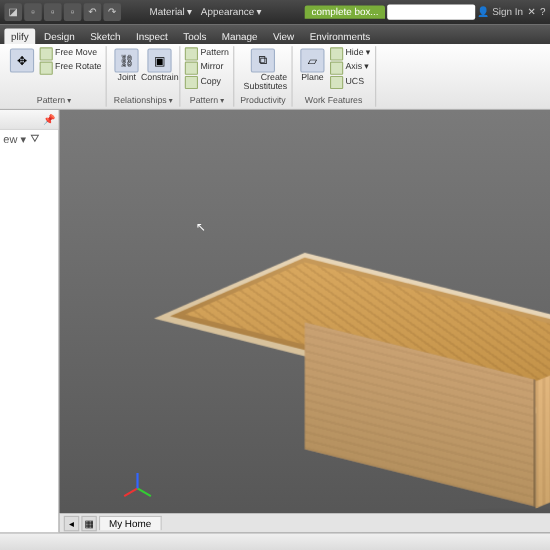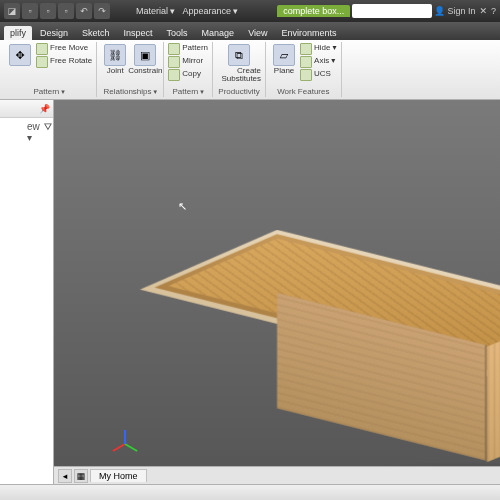--- a/index.html
+++ b/index.html
@@ -29,21 +29,21 @@
   .big-btn .ico { width:22px; height:22px; background:#d0d8e8; border:1px solid #a0b0c8; border-radius:2px; display:flex;align-items:center;justify-content:center; font-size:11px;}
   .big-btn .lbl { font-size:8px; color:#333; text-align:right; line-height:1;}
   .stack { display:flex; flex-direction:column; gap:1px; padding-top:1px;}
   .stack .row { display:flex; align-items:flex-start; gap:2px; font-size:8px; color:#333; white-space:nowrap;}
   .stack .row .mico { width:12px; height:12px; background:#d6e4c0; border:1px solid #9ab070; border-radius:1px;}
   
   
   .content { position:absolute; top:100px; bottom:16px; left:0; right:0; display:flex;}
   .sidebar { width:54px; background:#fff; border-right:1px solid #b0b0b0; display:flex; flex-direction:column;}
   .sidebar-header { height:18px; background:linear-gradient(#f8f8f8,#e4e4e4); border-bottom:1px solid #ccc; display:flex;align-items:center;justify-content:flex-end;padding:0 2px;}
-  .sidebar-tools { padding:3px; display:flex; gap:4px; font-size:10px; color:#555;margin-left:24px;}
+  .sidebar-tools { padding:3px; display:flex; gap:4px; font-size:10px; color:#555;}
   .viewport { flex:1; background:linear-gradient(#7a7a7a,#555); position:relative; overflow:hidden;}
   
   
   .box3d { position:absolute; left:50%; top:46%; transform:translate(-50%,-50%) scale(1.05);}
   .face { position:absolute; }
   .face.front { width:200px; height:110px; background:linear-gradient(#caa273,#b5915f); transform:skewY(14deg); left:0; top:40px; border-right:2px solid rgba(0,0,0,.25);}
   .face.side  { width:130px; height:110px; background:linear-gradient(#e3b77e,#cda56c); transform:skewY(-22deg); left:200px; top:40px; }
   .face.side::after{content:"";position:absolute;inset:0;background:repeating-linear-gradient(90deg,rgba(120,80,40,.12) 0 2px,transparent 2px 6px);}
   .face.front::after{content:"";position:absolute;inset:0;background:repeating-linear-gradient(0deg,rgba(100,70,40,.08) 0 2px,transparent 2px 7px);}
   .face.top-wrap { position:absolute; left:0; top:-45px; }

